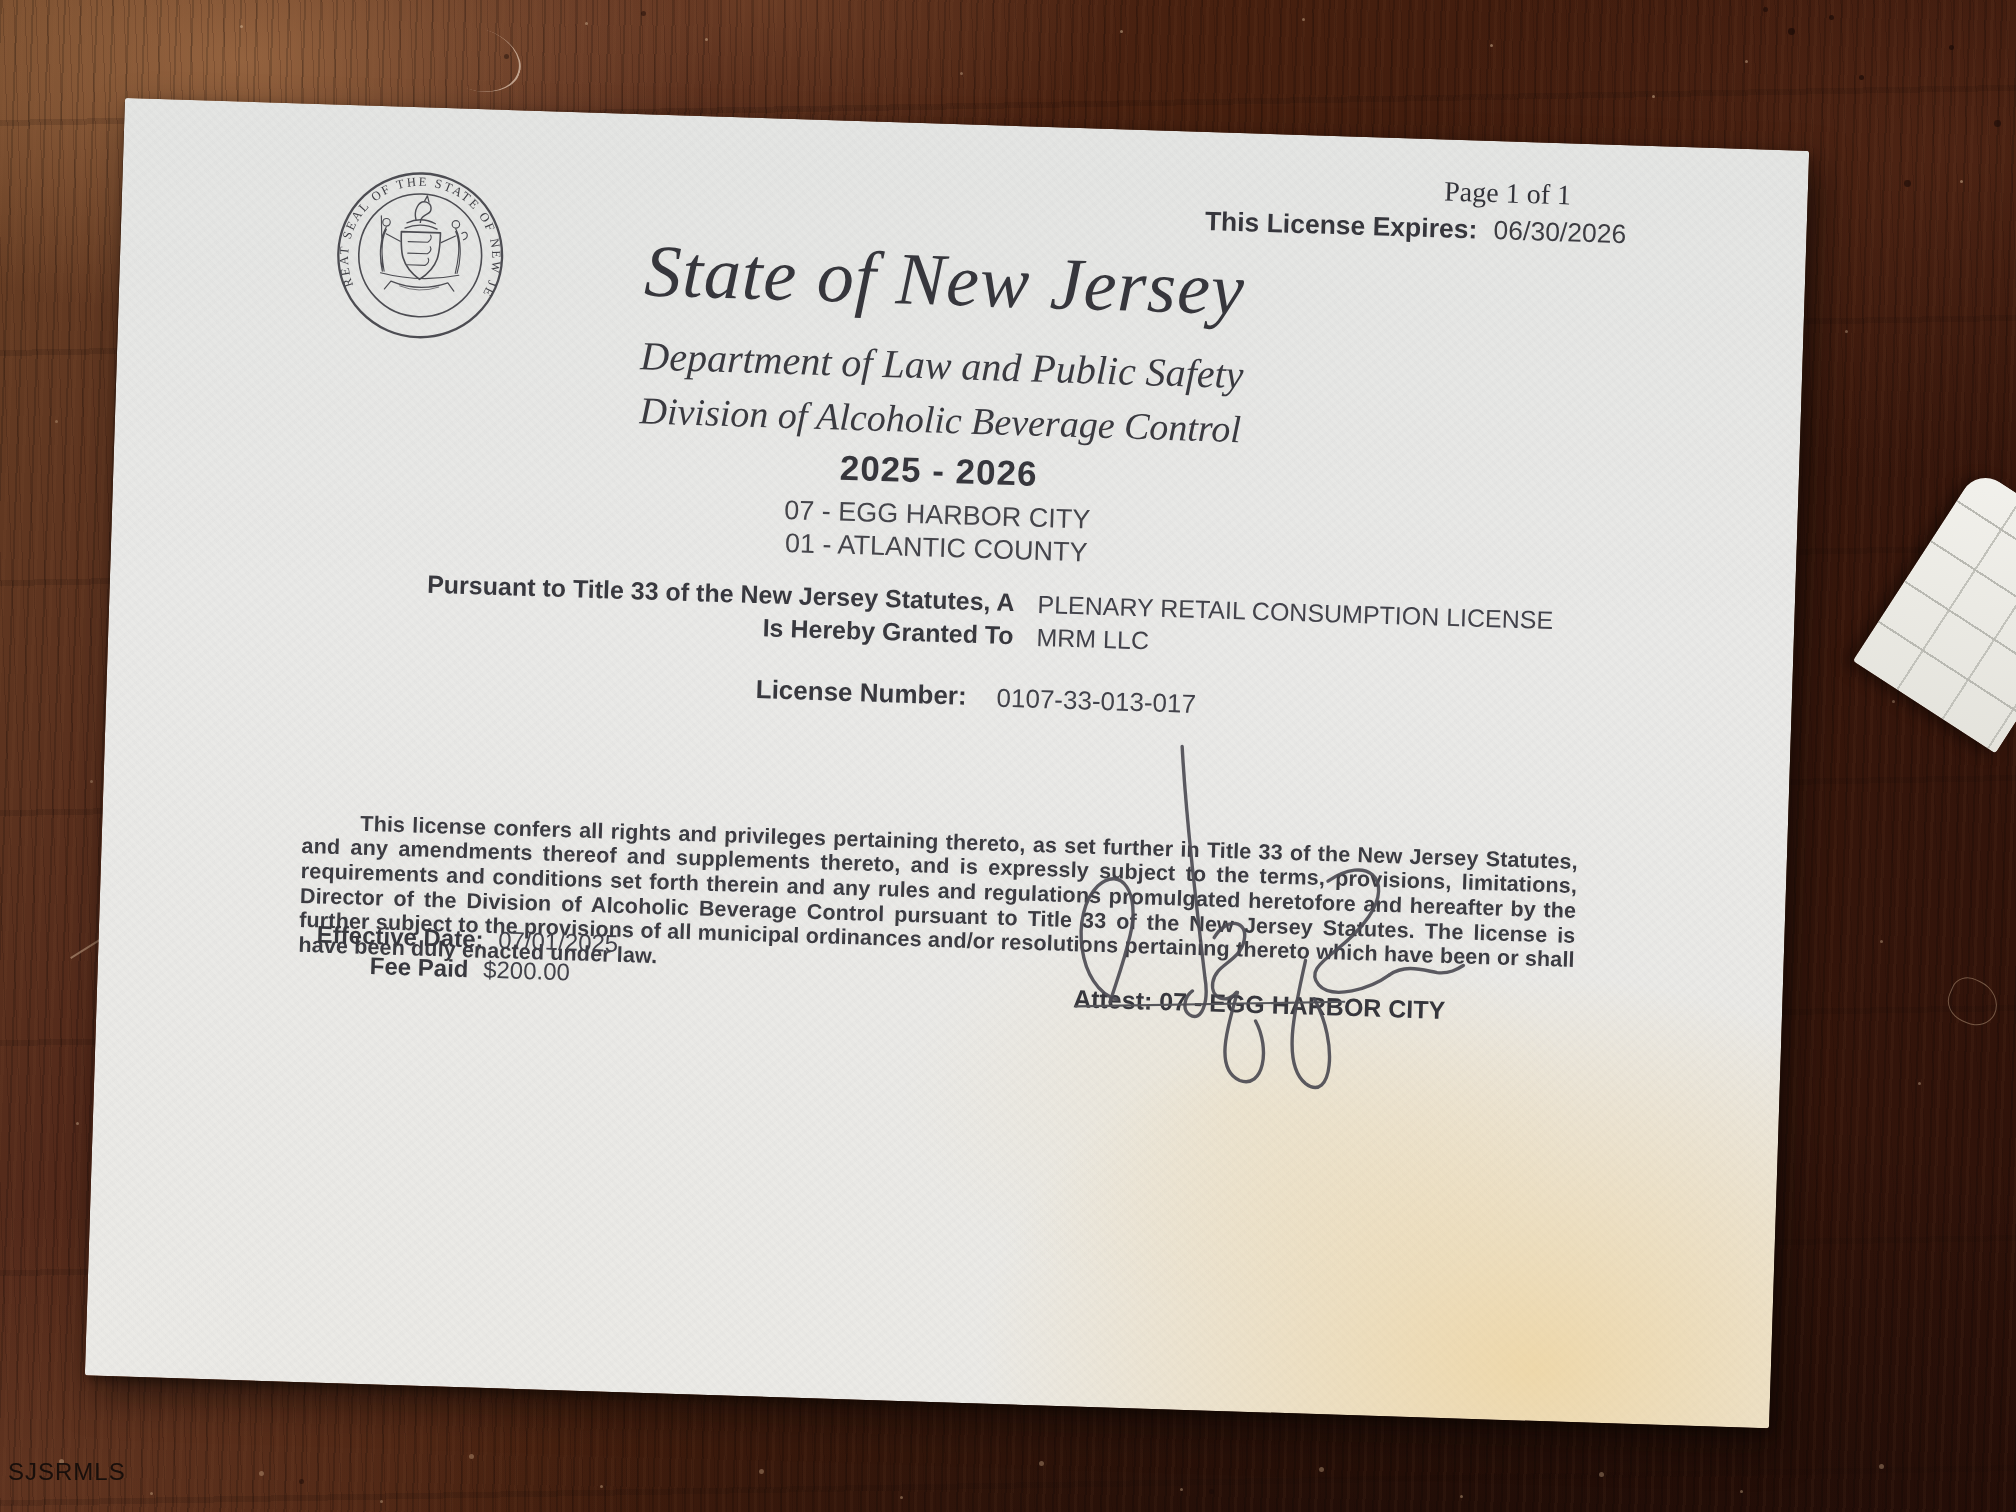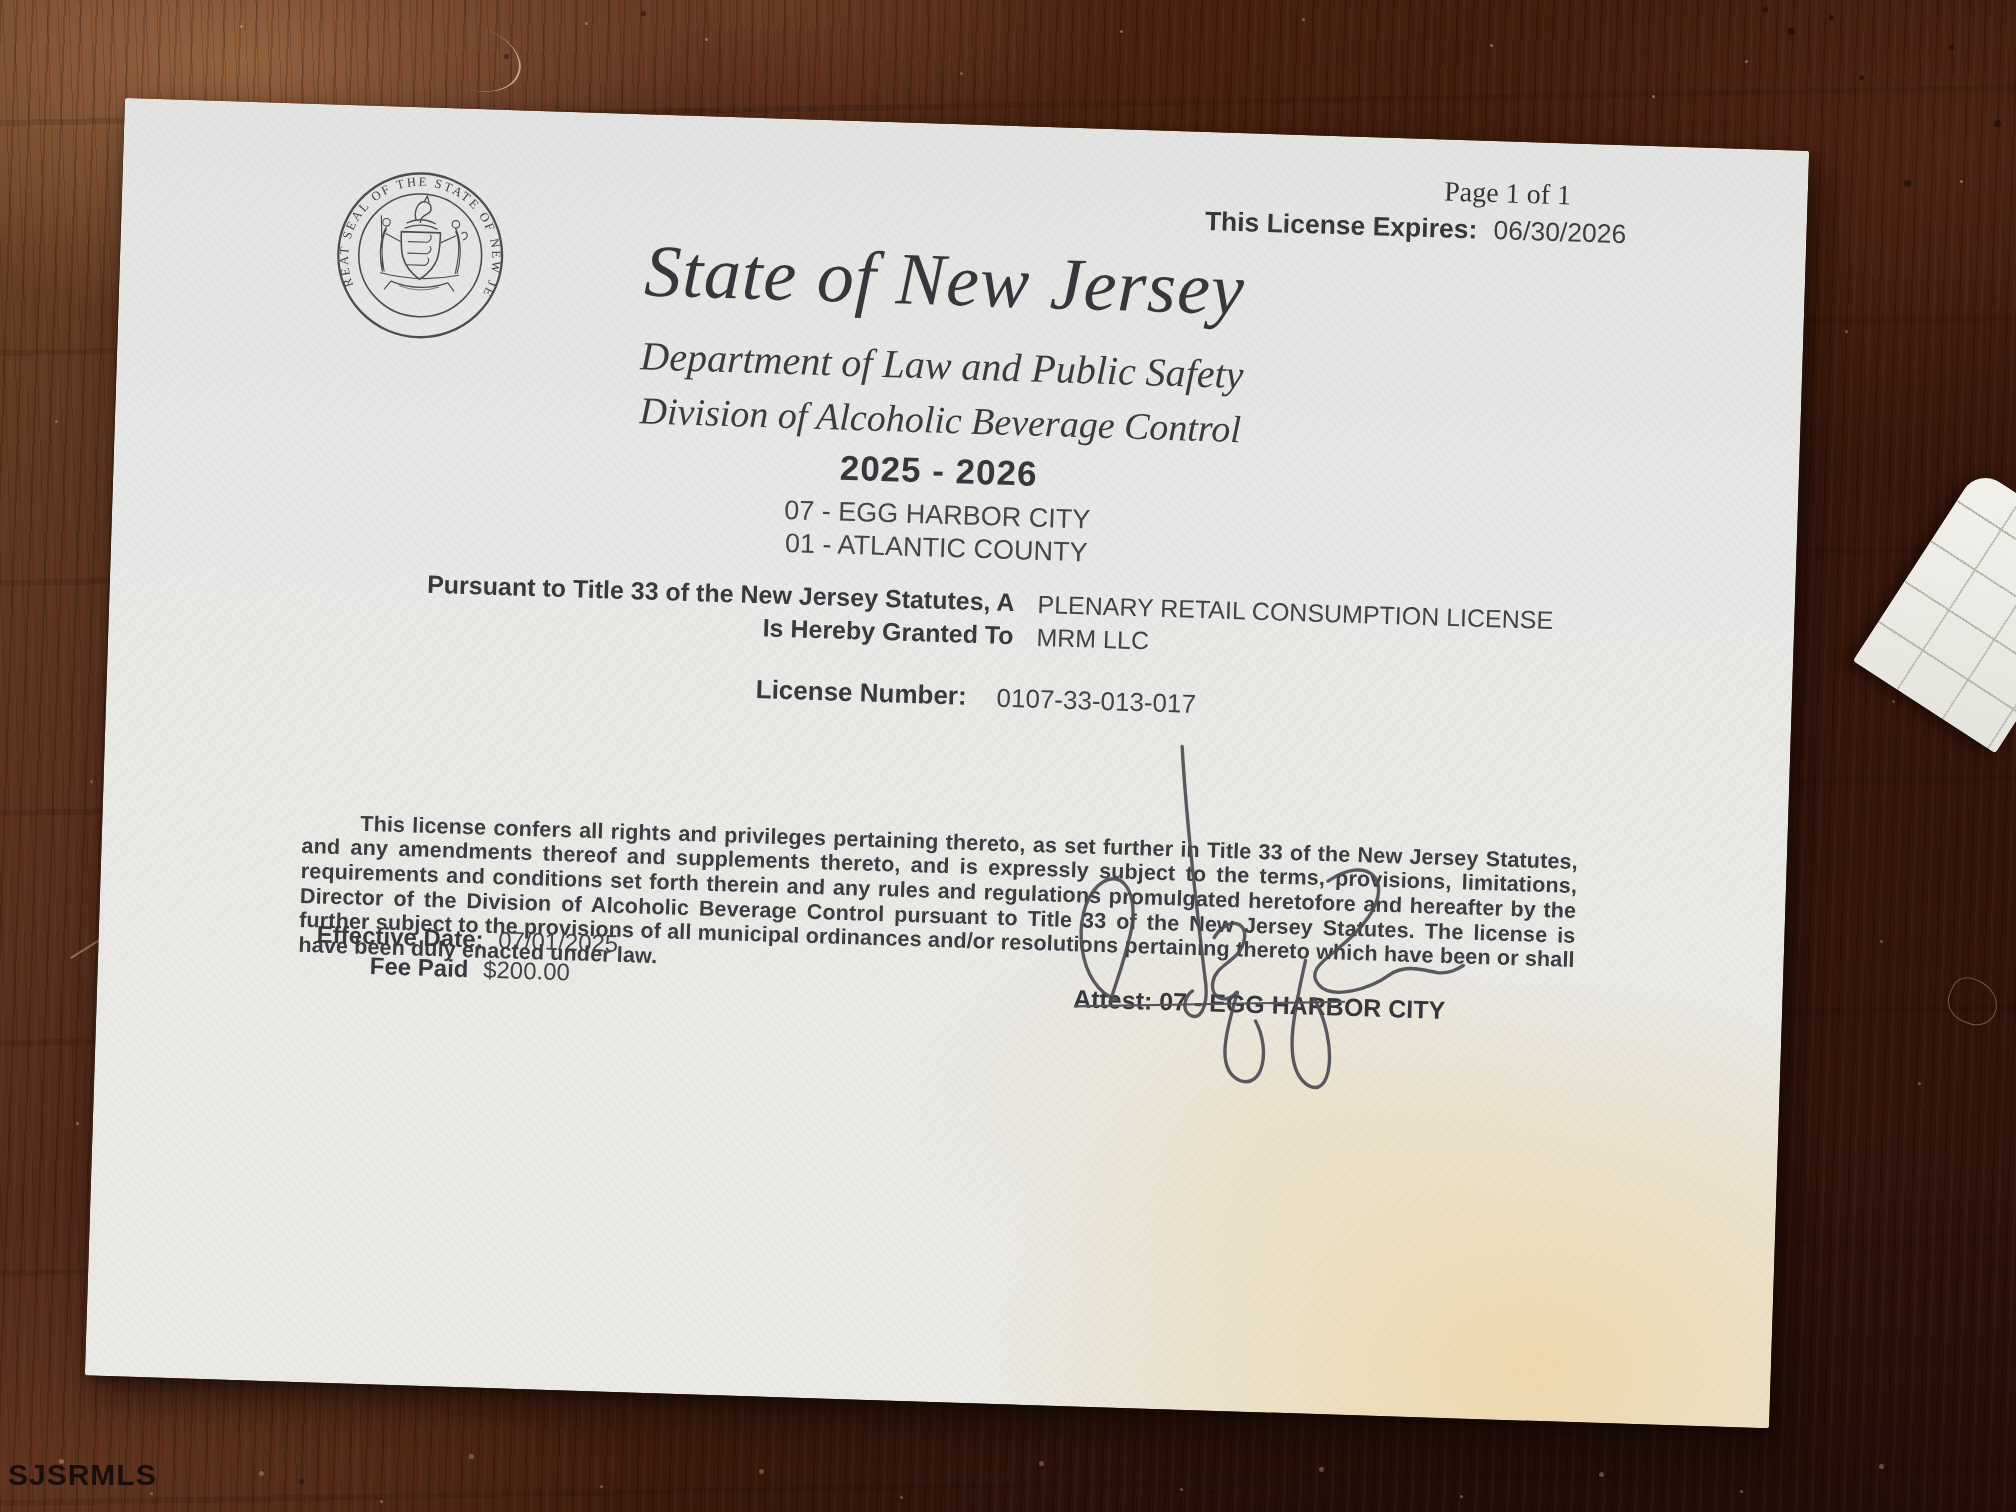--- a/index.html
+++ b/index.html
@@ -71,21 +71,21 @@
   #licnum-label{left:0;width:860px;text-align:right;top:556px;font-weight:bold;font-size:26px;color:#38383e;}
   #licnum-value{left:890px;top:557px;font-size:26px;color:#42424a;}
   #body-paragraph{left:200px;top:684px;width:1276px;font-size:21.6px;line-height:24.7px;font-weight:bold;text-align:justify;text-indent:58px;color:#3c3c42;letter-spacing:.1px;}
   #effective-line{left:218px;top:816px;font-size:24px;white-space:nowrap;}
   #fee-line{left:272px;top:846px;font-size:24px;white-space:nowrap;}
   .inl{position:static !important;}
   .b{font-weight:bold;color:#38383e;}
   .n{margin-left:8px;color:#42424a;}
   #attest-line{left:976px;top:856px;font-size:25px;font-weight:bold;color:#36363c;white-space:nowrap;}
   #signature-svg{left:935px;top:645px;width:430px;height:340px;overflow:visible;pointer-events:none;}
-  #photo-watermark{position:absolute;left:8px;top:1458px;font-size:30px;font-weight:bold;letter-spacing:1px;color:rgba(18,12,10,.92);}
+  #photo-watermark{position:absolute;left:8px;top:1458px;font-size:24px;font-weight:normal;letter-spacing:1px;color:rgba(18,12,10,.92);}
 </style>
 </head>
 <body>
 
 <div id="stage">
 
   <div class="speck" id="specks-light"></div>
   <div class="speck" id="specks-dark"></div>
   <div class="speck" id="specks-bottom"></div>
   <div class="scratch" id="scratch-hair"></div>

